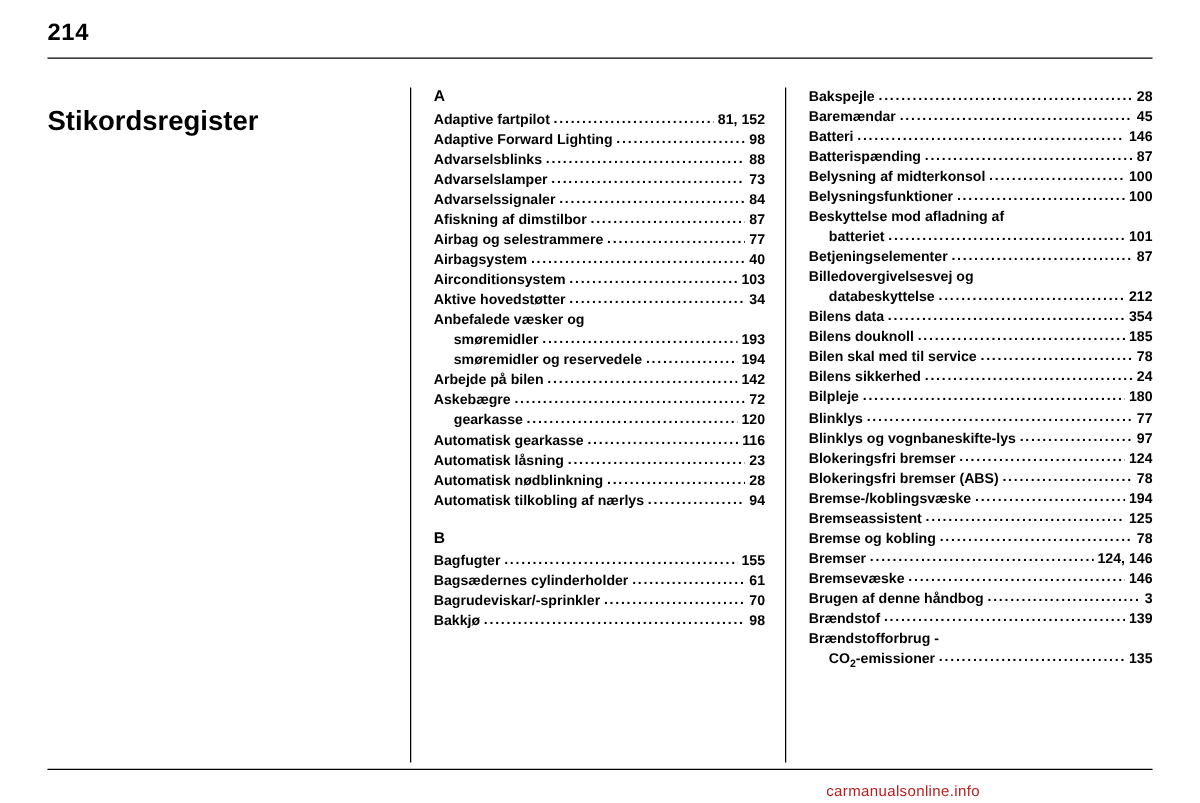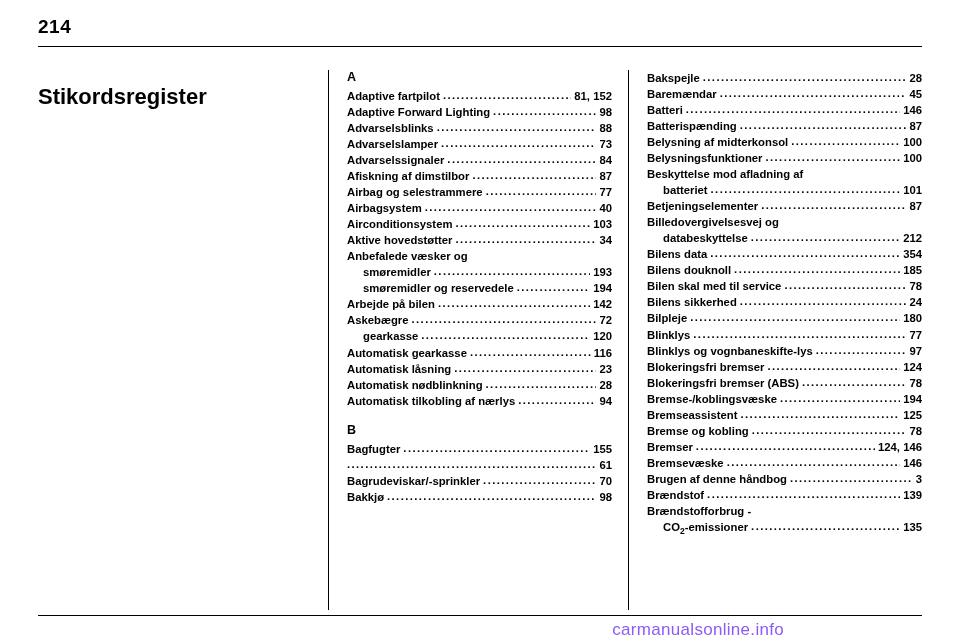--- a/index.html
+++ b/index.html
@@ -120,22 +120,22 @@
     bottom: 26px;
     left: 38px;
     width: 884px;
     height: 1px;
     background: #000000;
   }
   .watermark {
     position: absolute;
     right: 28px;
     bottom: 2px;
-    font-size: 17px;
-    color: #8b5cf6;
+    font-size: 12px;
+    color: #b91c1c;
     letter-spacing: 0.3px;
     margin-top: 39px;
   }
   .sub {
     font-size: 0.75em;
     vertical-align: sub;
   }
 </style>
 </head>
 <body>
@@ -256,20 +256,21 @@
           </div>
         </div>
       <div class="letter spaced">B</div>
       <div id="col1-entries2">
           <div class="entry">
             <span class="label">Bagfugter</span>
             <span class="dots">............................................................</span>
             <span class="pageref">155</span>
           </div>
           <div class="entry">
+            <span class="label">Bagsædernes cylinderholder</span>
             <span class="dots">............................................................</span>
             <span class="pageref">61</span>
           </div>
           <div class="entry">
             <span class="label">Bagrudeviskar/-sprinkler</span>
             <span class="dots">............................................................</span>
             <span class="pageref">70</span>
           </div>
           <div class="entry">
             <span class="label">Bakkjø</span>

